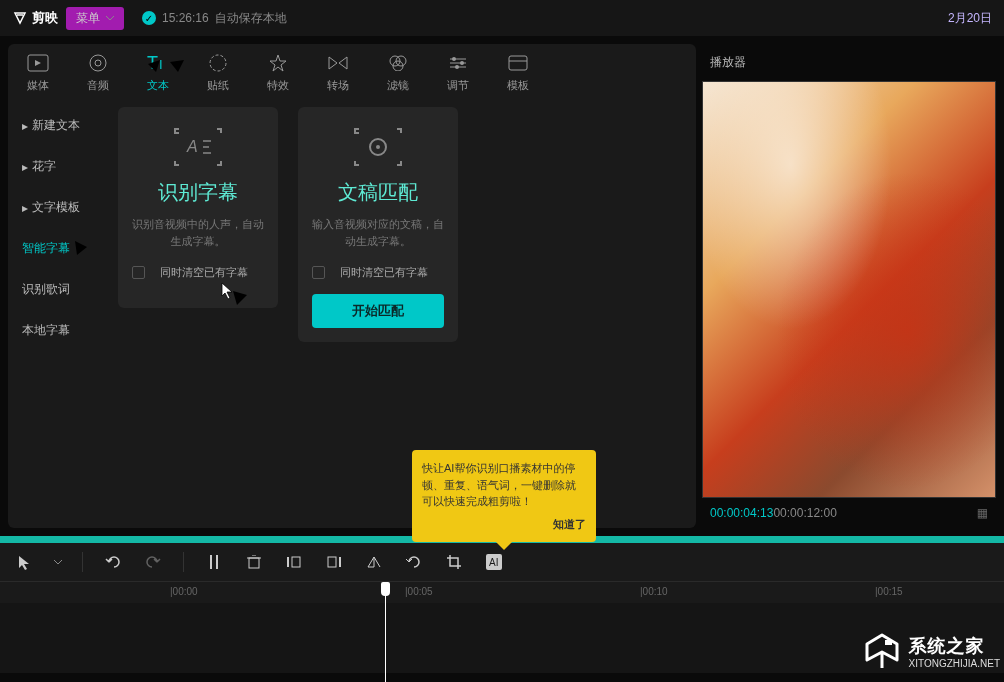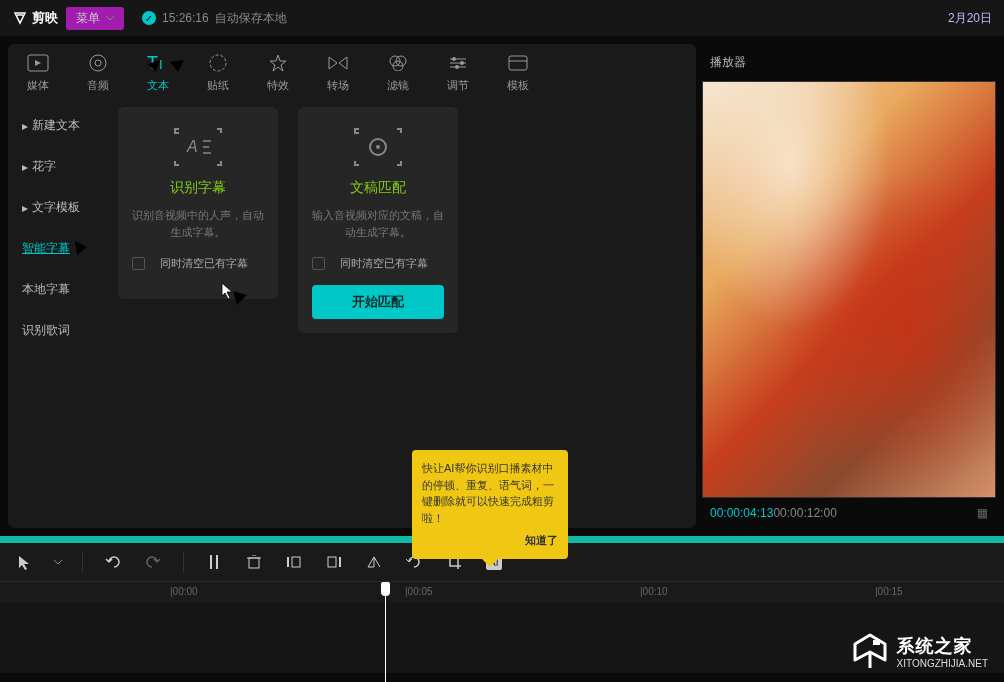--- a/index.html
+++ b/index.html
@@ -21,63 +21,63 @@
 
 .tabnav { display: flex; padding: 8px 10px 4px; gap: 20px; }
 .tabnav .tab { display: flex; flex-direction: column; align-items: center; gap: 4px; font-size: 11px; color: #999; cursor: pointer; width: 40px; }
 .tabnav .tab.active { color: #00c8c8; }
 .tabnav .tab .icon { width: 22px; height: 22px; display: flex; align-items: center; justify-content: center; }
 
 
 .content { display: flex; flex: 1; }
 .sidebar { width: 100px; padding: 10px 6px; display: flex; flex-direction: column; gap: 4px; }
 .sidebar .item { padding: 10px 8px; font-size: 12px; color: #bbb; border-radius: 4px; cursor: pointer; display: flex; align-items: center; gap: 4px; }
-.sidebar .item.active { color: #00c8c8; text-decoration: underline; }
+.sidebar .item.active { color: #00c8c8; }
 
 .cards { flex: 1; padding: 10px; display: flex; gap: 20px; align-items: flex-start; }
 .card { width: 160px; background: #262626; border-radius: 6px; padding: 20px 14px 14px; display: flex; flex-direction: column; align-items: center; }
 .card .cicon { width: 50px; height: 40px; margin-bottom: 12px; display: flex; align-items: center; justify-content: center; }
-.card .ctitle { font-size: 14px; color: #84cc16; margin-bottom: 10px; }
+.card .ctitle { font-size: 20px; color: #5eead4; margin-bottom: 10px; }
 .card .cdesc { font-size: 11px; color: #777; text-align: center; line-height: 1.5; margin-bottom: 16px; min-height: 32px; }
 .card .ccheck { display: flex; align-items: center; gap: 15px; font-size: 11px; color: #aaa; margin-bottom: 14px; align-self: flex-start; }
 .card .ccheck .box { width: 13px; height: 13px; border: 1px solid #555; border-radius: 2px; }
 .card .cbtn { width: 100%; background: #00c8c8; color: #0a2828; border: none; padding: 8px 0; border-radius: 4px; font-size: 13px; font-weight: bold; cursor: pointer; }
 
 
 .right-panel { flex: 1; margin: 8px 8px 8px 6px; display: flex; flex-direction: column; }
 .player-title { font-size: 12px; color: #bbb; padding: 10px 8px; }
 .player-viewport { flex: 1; background: linear-gradient(135deg, #f5e6d3 0%, #e8a85c 30%, #c73e1d 55%, #8b4a2e 75%, #d4916a 100%); position: relative; border: 1px solid #333; overflow: hidden; }
 .player-viewport::before { content: ""; position: absolute; inset: 0; background: radial-gradient(ellipse at 30% 20%, rgba(255,255,255,0.6) 0%, transparent 35%), radial-gradient(ellipse at 70% 60%, rgba(200,50,20,0.8) 0%, transparent 45%); }
 .player-controls { display: flex; align-items: center; padding: 8px; gap: 0; font-size: 12px; }
 .player-controls .time1 { color: #00c8c8; }
 .player-controls .time2 { color: #888; }
 .player-controls .spacer { flex: 1; }
 
 
-.tooltip-box { position: absolute; left: 412px; top: 450px; width: 156px; background: #f0c814; color: #333; padding: 10px; border-radius: 4px; font-size: 11px; line-height: 1.5; }
+.tooltip-box { position: absolute; left: 412px; top: 450px; width: 184px; background: #f0c814; color: #333; padding: 10px; border-radius: 4px; font-size: 11px; line-height: 1.5; }
 .tooltip-box .ok { text-align: right; font-weight: bold; margin-top: 6px; cursor: pointer; }
 .tooltip-box::after { content: ""; position: absolute; bottom: -8px; left: 50%; margin-left: -8px; border: 8px solid transparent; border-top-color: #f0c814; border-bottom: none; }
 
 
 .timeline { background: #1a1a1a; border-top: 7px solid #14b8a6; }
 .timeline-tools { display: flex; align-items: center; padding: 6px 14px; gap: 20px; height: 38px; }
 .timeline-tools .tool { width: 20px; height: 20px; color: #999; display: flex; align-items: center; justify-content: center; cursor: pointer; }
 .timeline-tools .sep { width: 1px; height: 20px; background: #333; }
 .timeline-ruler { position: relative; height: 22px; border-top: 1px solid #2a2a2a; }
 .timeline-ruler .tick { position: absolute; font-size: 10px; color: #666; top: 4px; }
 .timeline-ruler .playhead { position: absolute; left: 380px; top: 0; width: 10px; height: 100px; display: flex; flex-direction: column; align-items: center; }
 .timeline-ruler .playhead .handle { width: 9px; height: 14px; background: #fff; border-radius: 2px 2px 4px 4px; }
 .timeline-ruler .playhead .line { width: 1px; background: #fff; flex: 1; }
 .timeline-track { height: 70px; background: #151515; }
 
 
 .arrow { position: absolute; pointer-events: none; }
 
 
-.watermark { position: absolute; right: 16px; bottom: 10px; color: #fff; display: flex; align-items: center; gap: 6px; }
+.watermark { position: absolute; right: 4px; bottom: 10px; color: #fff; display: flex; align-items: center; gap: 6px; }
 .watermark .wicon { width: 42px; height: 42px; }
 .watermark .wtext { display: flex; flex-direction: column; }
 .watermark .wtitle { font-size: 18px; font-weight: bold; letter-spacing: 1px; }
 .watermark .wurl { font-size: 10px; letter-spacing: 0px; color: #ddd; }
 
 
 .cursor { position: absolute; left: 221px; top: 282px; width: 14px; height: 18px; pointer-events: none; z-index: 5; }
 </style>
 </head>
 <body>
@@ -203,24 +203,24 @@
             <span>花字</span>
           </div>
         <div class="item">
             <span>▸</span>
             <span>文字模板</span>
           </div>
         <div class="item active">
             <span>智能字幕</span>
           </div>
         <div class="item">
+            <span>识别歌词</span>
+          </div>
+        <div class="item">
             <span>本地字幕</span>
-          </div>
-        <div class="item">
-            <span>识别歌词</span>
           </div>
       </div>
 
       <div class="cards">
 
         <div class="card">
           <div class="cicon">
             <svg width="50" height="40">
                 <path d="M6 6 L2 6 L2 2 L6 2 M44 2 L48 2 L48 6 M2 34 L2 38 L6 38 M48 34 L48 38 L44 38" stroke="#888" stroke-width="2" fill="none"></path>
                 <text x="14" y="25" font-size="16" fill="#888" font-style="italic">A</text>

